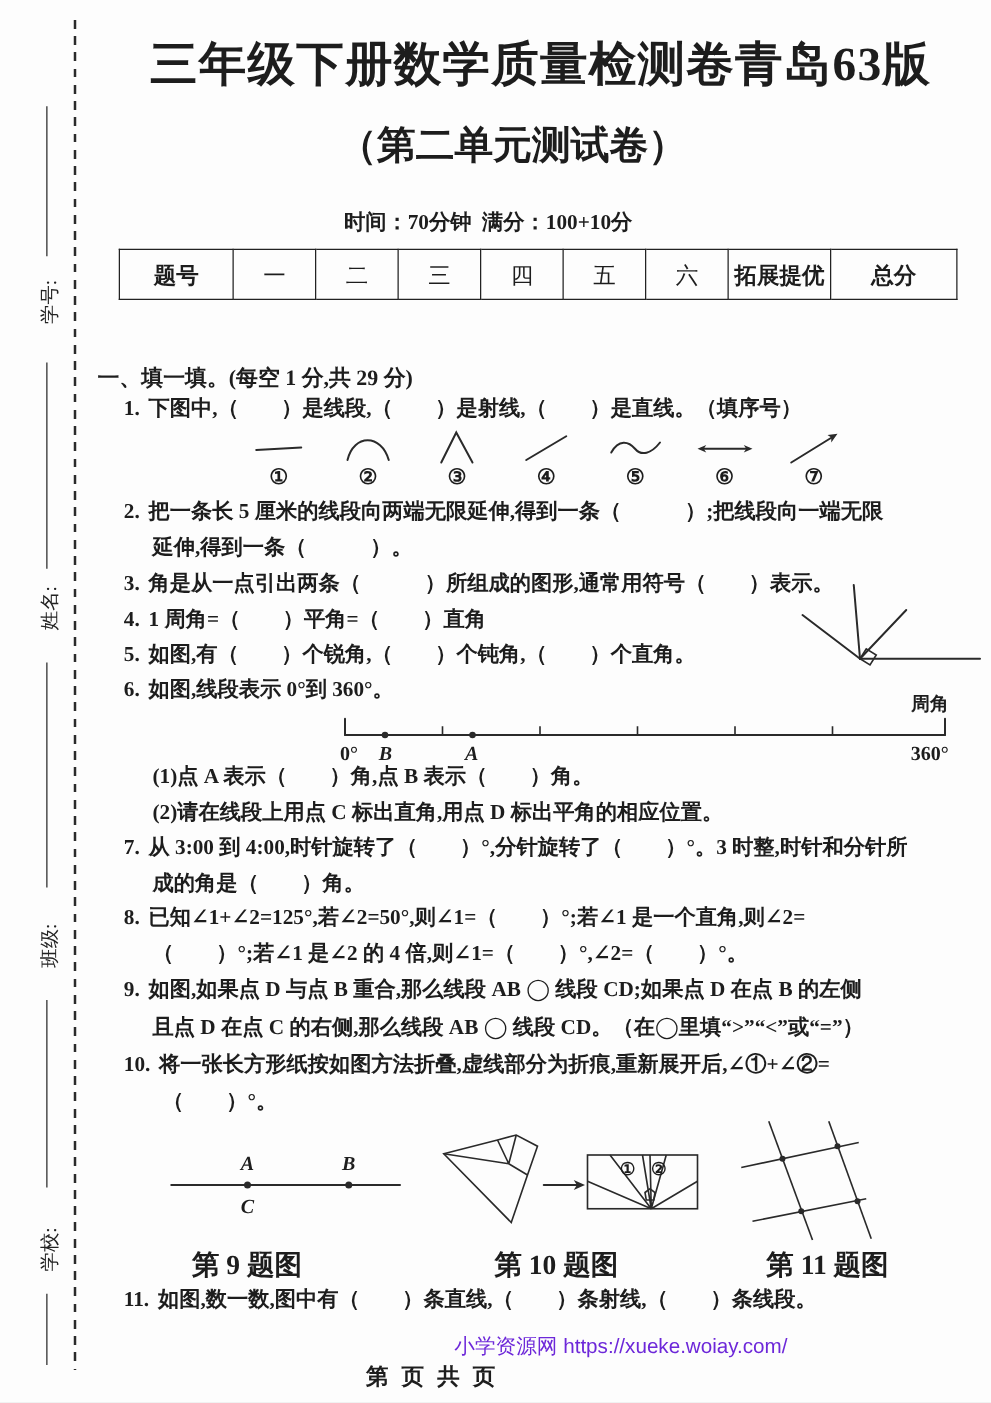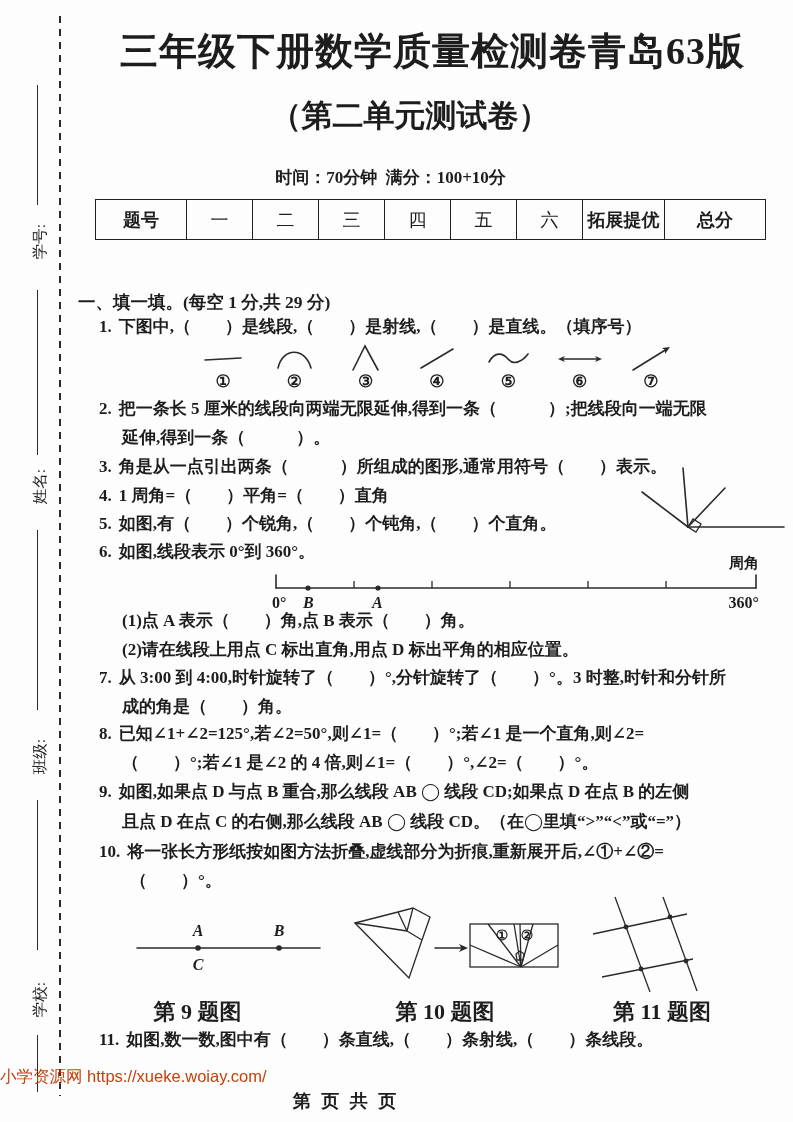--- a/index.html
+++ b/index.html
@@ -25,22 +25,22 @@
   .stroke{stroke:#2a2a2a;stroke-width:1.6;fill:none;stroke-linecap:round;}
   .thin{stroke:#2a2a2a;stroke-width:1.3;fill:none;}
   .fill{fill:#2a2a2a;stroke:none;}
   svg text{font-family:"Liberation Serif","DejaVu Serif",serif;fill:#1d1d1d;font-weight:600;}
   .caption{position:absolute;top:997px;font-size:22px;font-weight:700;text-align:center;white-space:pre;}
   .side-label{position:absolute;left:16px;width:48px;text-align:center;font-size:15.5px;
               transform:rotate(-90deg);white-space:pre;color:#222;}
   .write-line{position:absolute;left:37px;width:0;border-left:1.6px solid #2a2a2a;}
   .binding-line{position:absolute;left:59px;top:16px;width:2px;height:1080px;
      background:repeating-linear-gradient(to bottom,#2a2a2a 0 7px,transparent 7px 13px);}
-  .footer-source{position:absolute;left:0;top:1066px;width:630px;text-align:left;
-                 font-size:16.5px;color:#c2410c;white-space:pre;
+  .footer-source{position:absolute;left:0;top:1066px;width:630px;text-align:right;
+                 font-size:16.5px;color:#6d28d9;white-space:pre;
                  font-family:"Liberation Sans","DejaVu Sans",sans-serif;}
   .footer-page{position:absolute;left:0;top:1089px;width:636px;text-align:center;
                font-size:18px;font-weight:700;white-space:pre;letter-spacing:3px;margin-left:28px;}
 </style>
 </head>
 <body>
 
 <div class="page">
 
   <div class="binding-line"></div>

